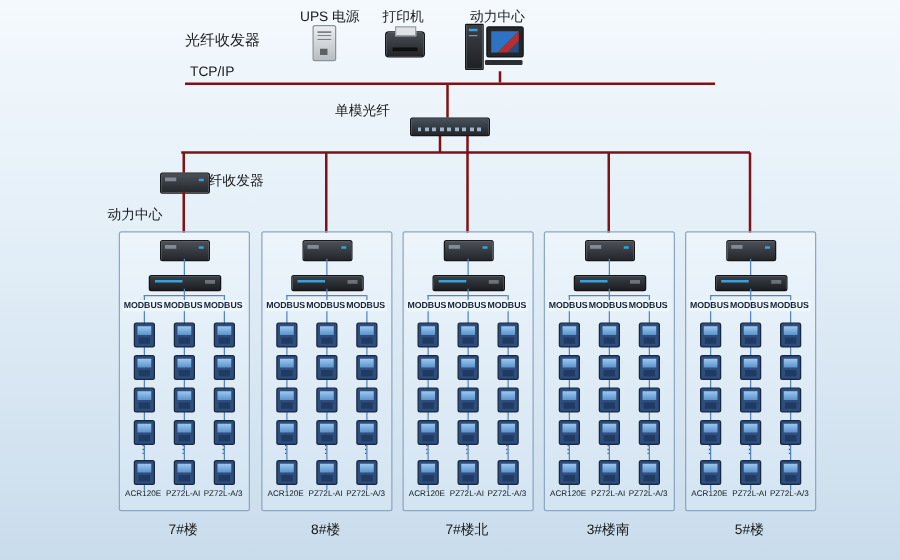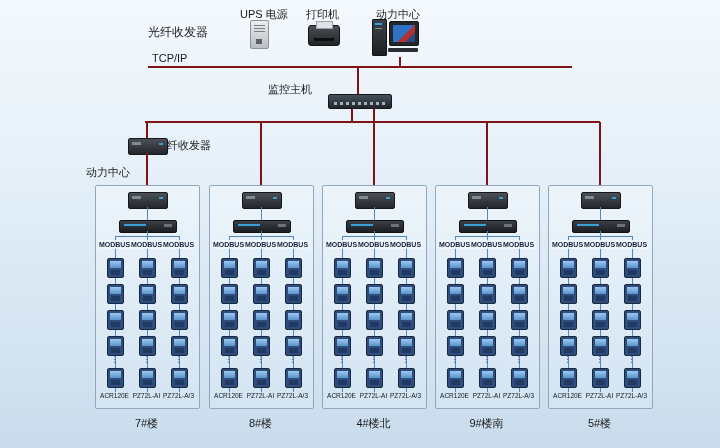--- a/index.html
+++ b/index.html
@@ -79,21 +79,21 @@
     <div class="kbd"></div>
   </div>
 
   <div class="rh" style="left:148px;top:66px;width:424px"></div>
   <div class="rv" style="left:399px;top:57px;height:9px"></div>
   <div class="rv" style="left:357px;top:68px;height:26px"></div>
   <div class="rv" style="left:351px;top:107px;height:15px"></div>
   <div class="rv" style="left:373px;top:107px;height:15px"></div>
   <div class="rh" style="left:145px;top:121px;width:455px"></div>
 
-  <div class="lbl" style="left:268px;top:83px">监控主机</div>
+  <div class="lbl" style="left:268px;top:83px">单模光纤</div>
   <div class="switchdev"></div>
 
   <div class="lbl" style="left:156px;top:139px">光纤收发器</div>
   <div class="lbl" style="left:86px;top:166px">动力中心</div>
   <div class="lbl" style="left:178px;top:213px;font-size:10px">串口</div>
   <div class="lbl" style="left:167px;top:225px;font-size:10px">服务器</div>
 
 <div class="rv" style="left: 145.5px; top: 122px; height: 16px;"></div>
     <div class="transceiver" style="left: 127.5px; top: 138px;"></div>
     <div class="rv" style="left: 145.5px; top: 153px; height: 40px;"></div>
@@ -193,21 +193,21 @@
     <div class="model" style="left: 373.5px; top: 392px;">PZ72L-AI</div>
     <div class="bv" style="left: 405.5px; top: 236px; height: 156px;"></div>
     <div class="modbus" style="left: 405.5px; top: 240px;">MODBUS</div>
     <div class="meter" style="left: 398px; top: 258px;"></div>
     <div class="meter" style="left: 398px; top: 284px;"></div>
     <div class="meter" style="left: 398px; top: 310px;"></div>
     <div class="meter" style="left: 398px; top: 336px;"></div>
     <div class="dots" style="left: 405.5px; top: 354px;">⋮</div>
     <div class="meter" style="left: 398px; top: 368px;"></div>
     <div class="model" style="left: 405.5px; top: 392px;">PZ72L-A/3</div>
-    <div class="gname" style="left: 373.5px; top: 416px;">4#楼北</div>
+    <div class="gname" style="left: 373.5px; top: 416px;">7#楼北</div>
     <div class="rv" style="left: 485.5px; top: 122px; height: 71px;"></div>
     <div class="gbox" style="left: 435px; top: 185px;"></div>
     <div class="transceiver" style="left: 467.5px; top: 192px;"></div>
     <div class="bv" style="left: 486.5px; top: 207px; height: 13px;"></div>
     <div class="server" style="left: 458.5px; top: 220px;"></div>
     <div class="bv" style="left: 486.5px; top: 231px; height: 6px;"></div>
     <div class="bh" style="left: 454.5px; top: 236px; width: 64px;"></div>
     <div class="bv" style="left: 454.5px; top: 236px; height: 156px;"></div>
     <div class="modbus" style="left: 454.5px; top: 240px;">MODBUS</div>
     <div class="meter" style="left: 447px; top: 258px;"></div>
@@ -228,21 +228,21 @@
     <div class="model" style="left: 486.5px; top: 392px;">PZ72L-AI</div>
     <div class="bv" style="left: 518.5px; top: 236px; height: 156px;"></div>
     <div class="modbus" style="left: 518.5px; top: 240px;">MODBUS</div>
     <div class="meter" style="left: 511px; top: 258px;"></div>
     <div class="meter" style="left: 511px; top: 284px;"></div>
     <div class="meter" style="left: 511px; top: 310px;"></div>
     <div class="meter" style="left: 511px; top: 336px;"></div>
     <div class="dots" style="left: 518.5px; top: 354px;">⋮</div>
     <div class="meter" style="left: 511px; top: 368px;"></div>
     <div class="model" style="left: 518.5px; top: 392px;">PZ72L-A/3</div>
-    <div class="gname" style="left: 486.5px; top: 416px;">9#楼南</div>
+    <div class="gname" style="left: 486.5px; top: 416px;">3#楼南</div>
     <div class="rv" style="left: 598.5px; top: 122px; height: 71px;"></div>
     <div class="gbox" style="left: 548px; top: 185px;"></div>
     <div class="transceiver" style="left: 580.5px; top: 192px;"></div>
     <div class="bv" style="left: 599.5px; top: 207px; height: 13px;"></div>
     <div class="server" style="left: 571.5px; top: 220px;"></div>
     <div class="bv" style="left: 599.5px; top: 231px; height: 6px;"></div>
     <div class="bh" style="left: 567.5px; top: 236px; width: 64px;"></div>
     <div class="bv" style="left: 567.5px; top: 236px; height: 156px;"></div>
     <div class="modbus" style="left: 567.5px; top: 240px;">MODBUS</div>
     <div class="meter" style="left: 560px; top: 258px;"></div>

